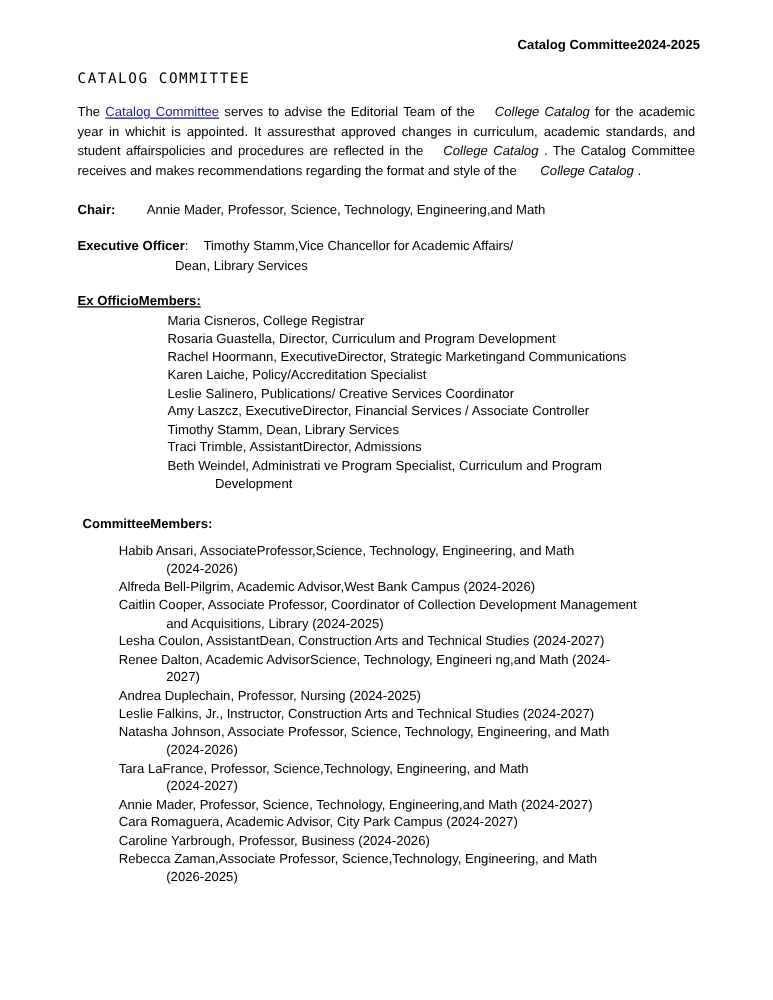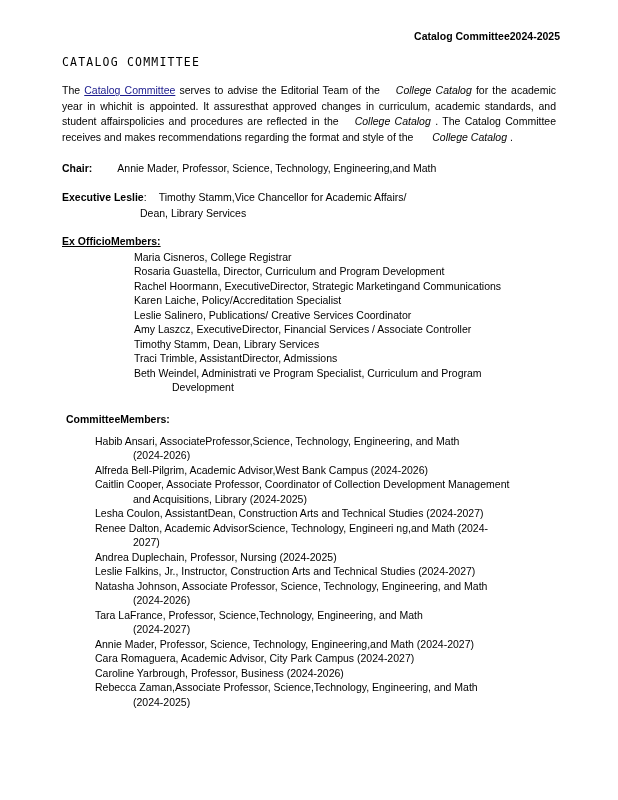--- a/index.html
+++ b/index.html
@@ -120,21 +120,21 @@
 
     <h1 class="doc-title">CATALOG    COMMITTEE</h1>
 
     <p class="intro"><span>The </span><span class="link">Catalog Committee</span><span> serves to advise the Editorial Team of the</span><span class="ital">College   Catalog</span><span>  for the academic year in which</span><span>it is appointed.  It  assures</span><span>that approved changes in curriculum, academic standards, and student affairs</span><span>policies and procedures are reflected in the</span><span class="ital">College   Catalog</span><span> . The Catalog Committee  receives and makes recommendations  regarding the format and style of the </span><span class="ital">College   Catalog</span><span> .</span></p>
 
     <div class="role-row role-chair">
       <span class="role-label">Chair:</span><span class="role-value">Annie Mader,  Professor,  Science,  Technology,  Engineering,and  Math</span>
     </div>
 
     <div class="role-row role-exec">
-      <span class="role-label">Executive Leslie</span><span>:</span><span class="role-value">Timothy  Stamm,Vice Chancellor  for Academic Affairs/</span>
+      <span class="role-label">Executive Officer</span><span>:</span><span class="role-value">Timothy  Stamm,Vice Chancellor  for Academic Affairs/</span>
       <span class="role-sub">Dean,  Library Services</span>
     </div>
 
     <div class="section-head exofficio-head">Ex OfficioMembers:</div>
 
     <ul class="exofficio-list">
       <li><span>Maria  Cisneros,  College  Registrar</span></li>
       <li><span>Rosaria  Guastella,  Director,  Curriculum  and Program  Development</span></li>
       <li><span>Rachel  Hoormann,  ExecutiveDirector,  Strategic Marketingand    Communications</span></li>
       <li><span>Karen  Laiche,  Policy/Accreditation  Specialist</span></li>
@@ -153,17 +153,17 @@
       <li><span>Caitlin  Cooper,  Associate Professor,  Coordinator  of Collection  Development  Management</span><span class="cont">and  Acquisitions, Library (2024-2025)</span></li>
       <li><span>Lesha Coulon,  AssistantDean,  Construction Arts and Technical Studies  (2024-2027)</span></li>
       <li><span>Renee  Dalton,  Academic AdvisorScience, Technology,  Engineeri ng,and  Math   (2024-</span><span class="cont">2027)</span></li>
       <li><span>Andrea  Duplechain,  Professor, Nursing (2024-2025)</span></li>
       <li><span>Leslie Falkins, Jr.,  Instructor, Construction Arts and Technical Studies  (2024-2027)</span></li>
       <li><span>Natasha  Johnson,  Associate Professor,  Science, Technology,  Engineering,  and Math</span><span class="cont">(2024-2026)</span></li>
       <li><span>Tara LaFrance,  Professor, Science,Technology,  Engineering,  and Math</span><span class="cont">(2024-2027)</span></li>
       <li><span>Annie  Mader,  Professor, Science,  Technology,  Engineering,and   Math   (2024-2027)</span></li>
       <li><span>Cara Romaguera,  Academic  Advisor, City Park Campus  (2024-2027)</span></li>
       <li><span>Caroline  Yarbrough,  Professor, Business (2024-2026)</span></li>
-      <li><span>Rebecca Zaman,Associate Professor,  Science,Technology,  Engineering,  and Math</span><span class="cont">(2024-2025)</span></li>
+      <li><span>Rebecca Zaman,Associate Professor,  Science,Technology,  Engineering,  and Math</span><span class="cont">(2026-2025)</span></li>
     </ul>
 
   </div>
 </div>
 
 </body></html>

